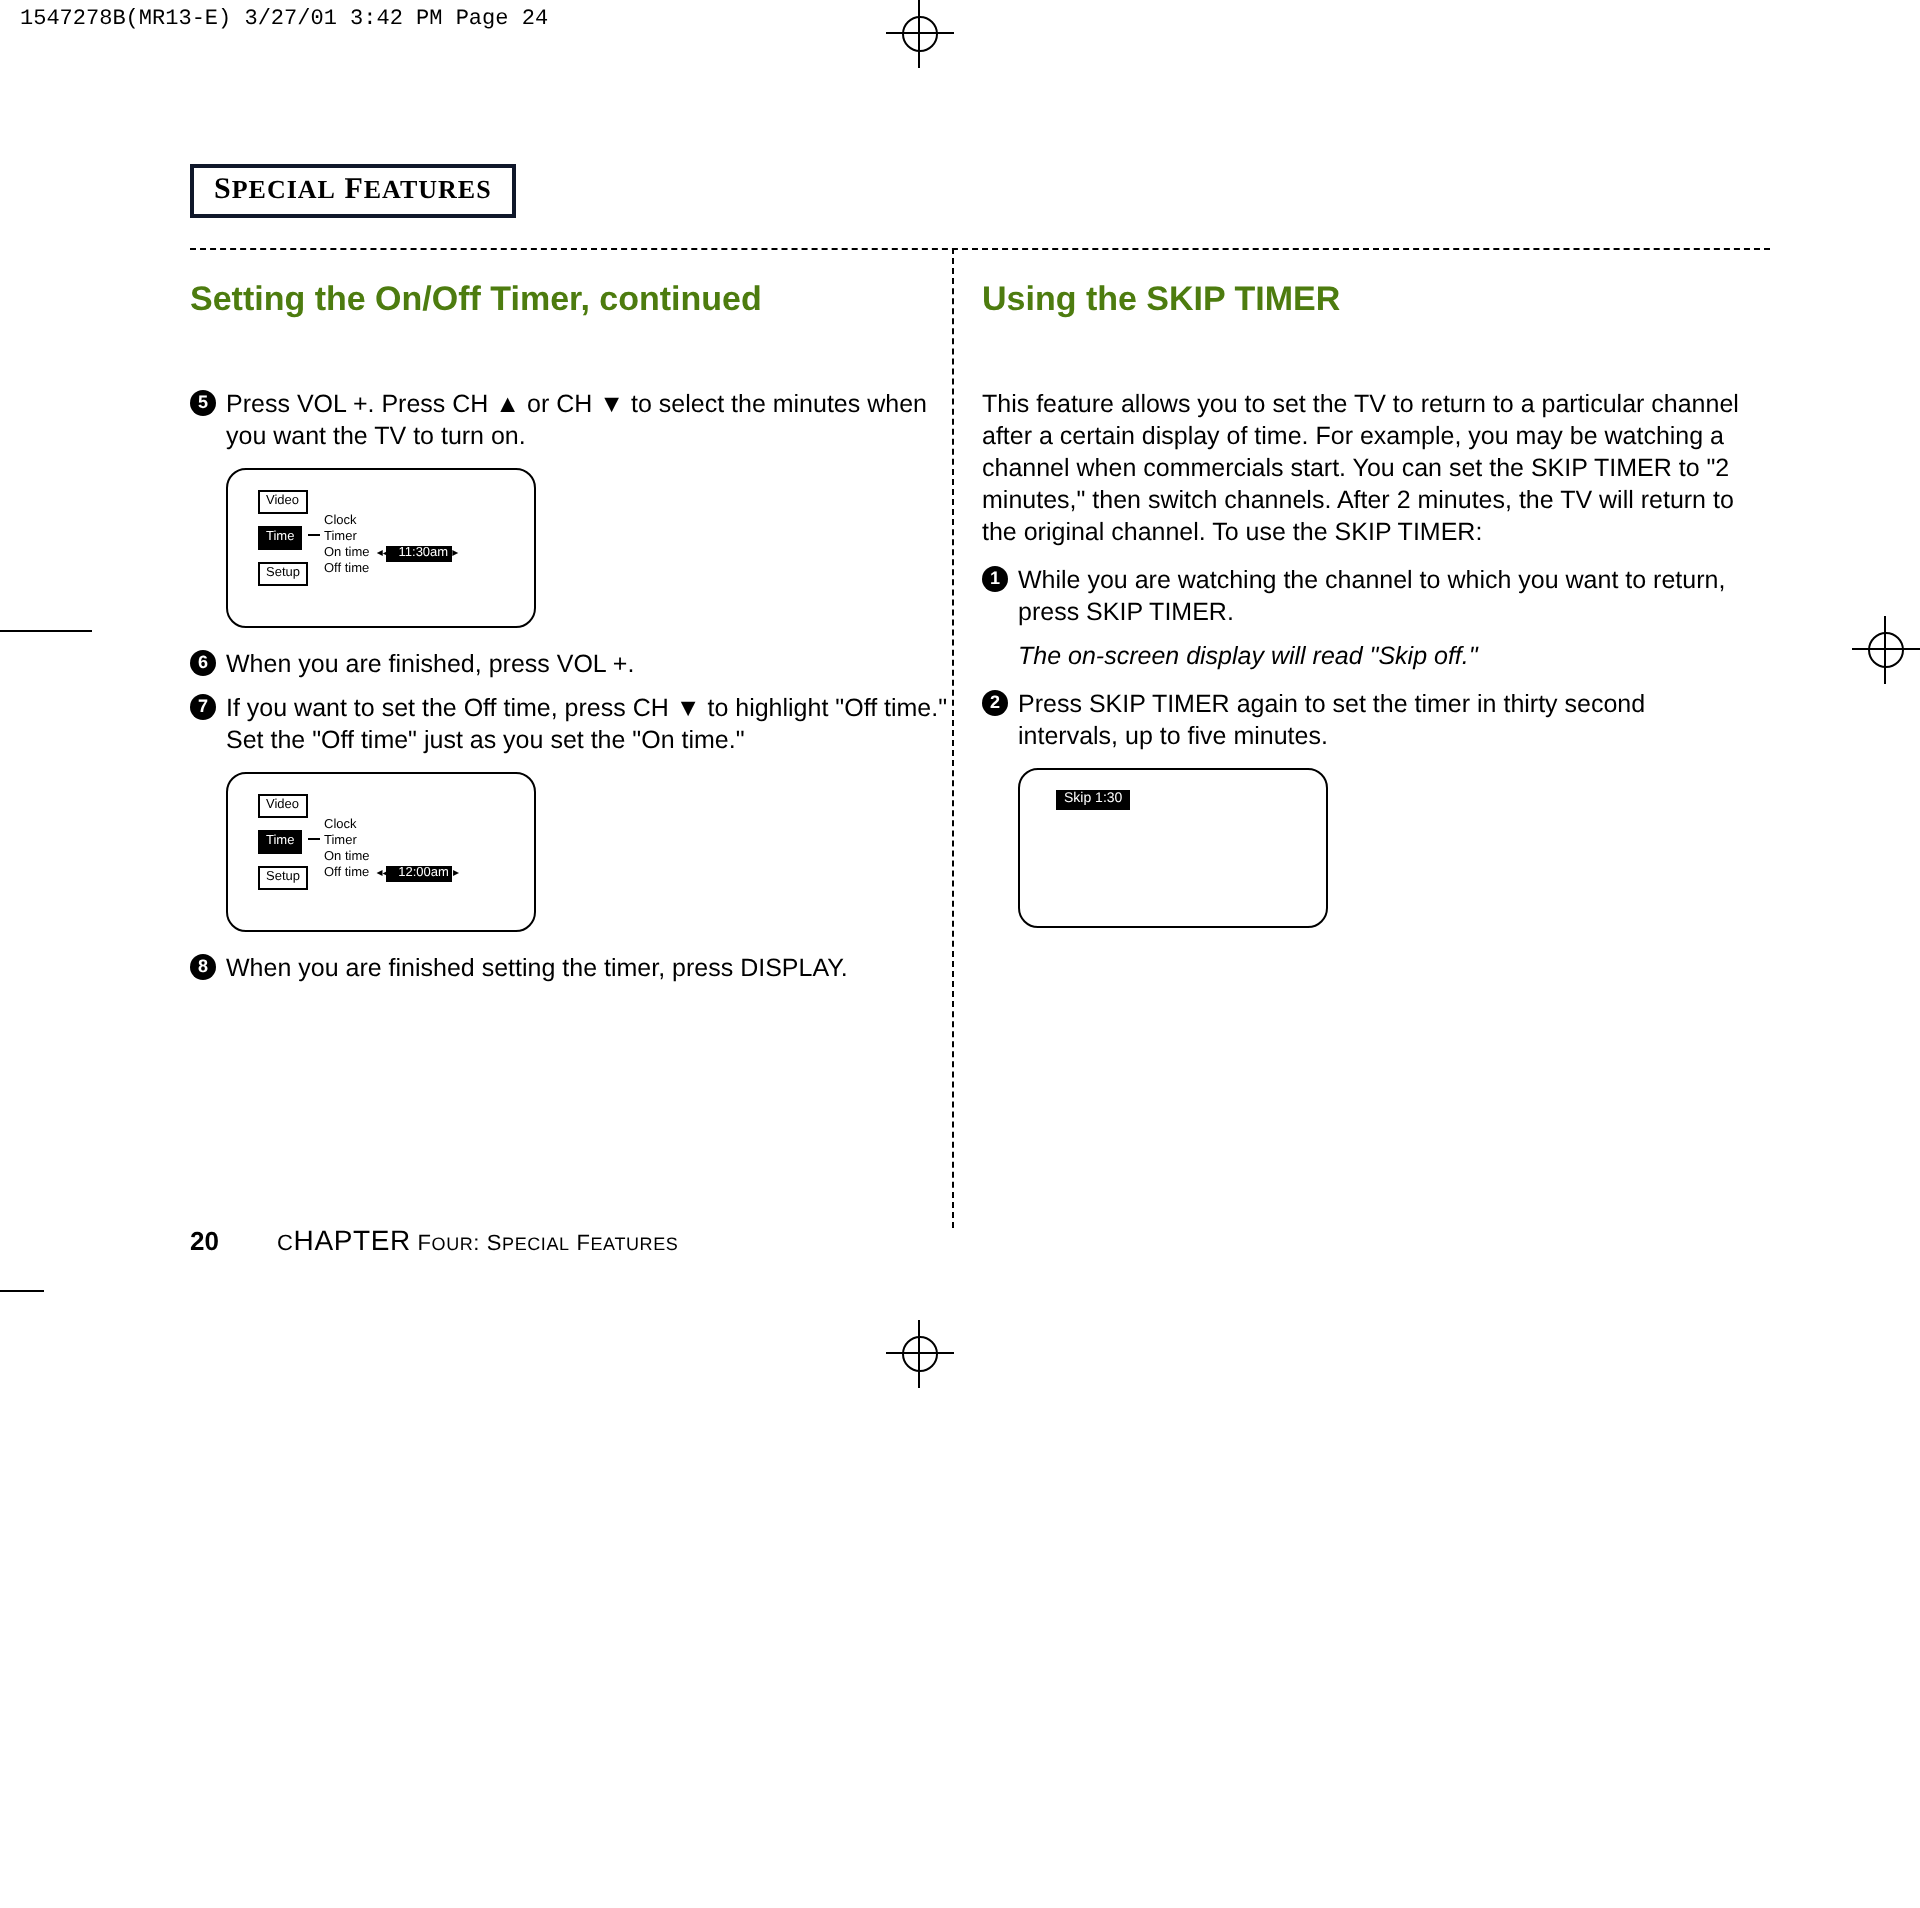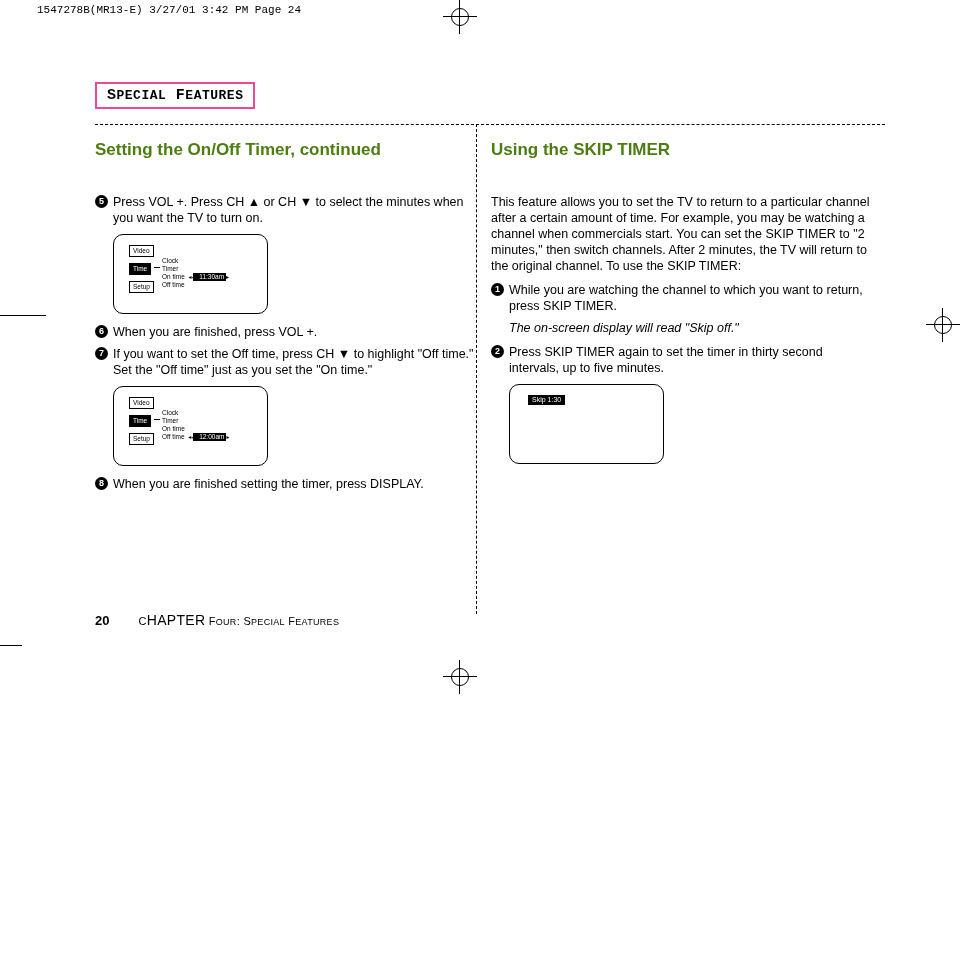--- a/index.html
+++ b/index.html
@@ -1,18 +1,18 @@
 <!DOCTYPE html>
 <html><head>
 <meta charset="utf-8">
 <style>
   html, body { margin:0; padding:0; background:#fff; }
   body { width:960px; height:954px; font-family: Arial, Helvetica, sans-serif; color:#000; position:relative; }
 
-  .print-slug { position:absolute; top:4px; left:37px; font-family: "Courier New", monospace; font-size:11px; letter-spacing:0px; }
+  .print-slug { position:absolute; top:4px; left:10px; font-family: "Courier New", monospace; font-size:11px; letter-spacing:0px; }
 
   
   .reg { position:absolute; width:34px; height:34px; }
   .reg .hline { position:absolute; top:16px; left:0; width:34px; height:0; border-top:1px solid #000; }
   .reg .vline { position:absolute; left:16px; top:0; height:34px; width:0; border-left:1px solid #000; }
   .reg .circ  { position:absolute; left:8px; top:8px; width:18px; height:18px; border:1px solid #000; border-radius:50%; box-sizing:border-box; }
   .reg-top    { top:0px; left:443px; }
   .reg-right  { top:308px; left:926px; }
   .reg-bottom { top:660px; left:443px; }
 
@@ -21,22 +21,22 @@
   .crop-left-short{ position:absolute; left:0; top:645px; width:22px; height:0; border-top:1px solid #000; }
 
   .page {
     position:absolute; left:68px; top:28px; width:842px; height:610px;
     box-sizing:border-box;
   }
 
   
   .section-box {
     position:absolute; left:27px; top:54px;
-    border:2px solid #ec4899; padding:3px 10px 3px 10px;
-    font-family: Liberation Mono, monospace;
+    border:2px solid #0f172a; padding:3px 10px 3px 10px;
+    font-family: Liberation Serif, serif;
     font-weight:700; font-size:15px; letter-spacing:0.5px;
   }
   .section-box .sc-lower { font-variant: small-caps; font-size:13px; }
 
   
   .dash-divider {
     position:absolute; left:27px; top:96px; width:790px; height:0;
     border-top:1.2px dashed #000;
   }
 
@@ -183,21 +183,21 @@
     <div class="step">
       <span class="bullet">8</span>
       <span>When you are finished setting the timer, press </span><b>DISPLAY</b><span>.</span>
     </div>
   </div>
 
   <div class="col right">
     <h2 class="colhead">Using the SKIP TIMER</h2>
 
     <p class="body-p">
-      <span>This feature allows you to set the TV to return to a particular channel after a certain amount of time. For example, you may be watching a channel when commercials start. You can set the </span><b>SKIP TIMER</b><span> to "2 minutes," then switch channels. After 2 minutes, the TV will return to the original channel. To use the </span><b>SKIP TIMER</b><span>:</span>
+      <span>This feature allows you to set the TV to return to a particular channel after a certain display of time. For example, you may be watching a channel when commercials start. You can set the </span><b>SKIP TIMER</b><span> to "2 minutes," then switch channels. After 2 minutes, the TV will return to the original channel. To use the </span><b>SKIP TIMER</b><span>:</span>
     </p>
 
     <div class="step">
       <span class="bullet">1</span>
       <span>While you are watching the channel to which you want to return, press </span><b>SKIP TIMER</b><span>.</span>
     </div>
     <p class="body-p italic">The on-screen display will read "Skip off."</p>
 
     <div class="step">
       <span class="bullet">2</span>

